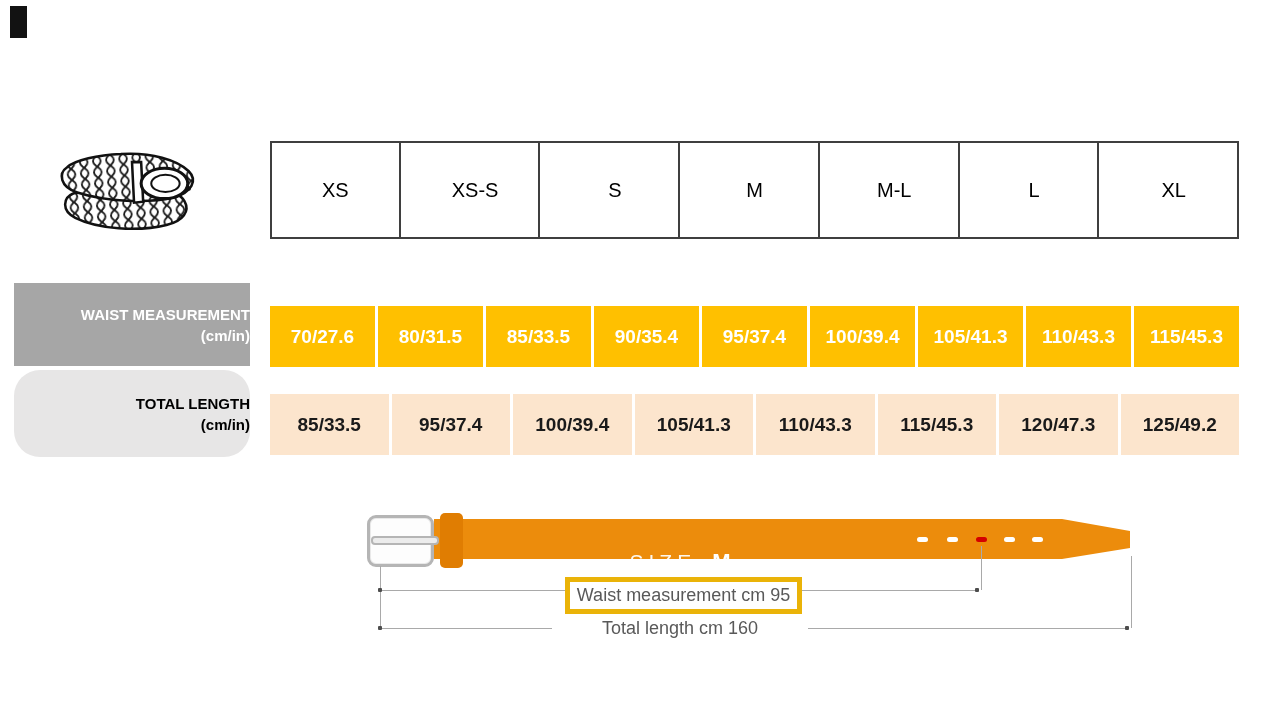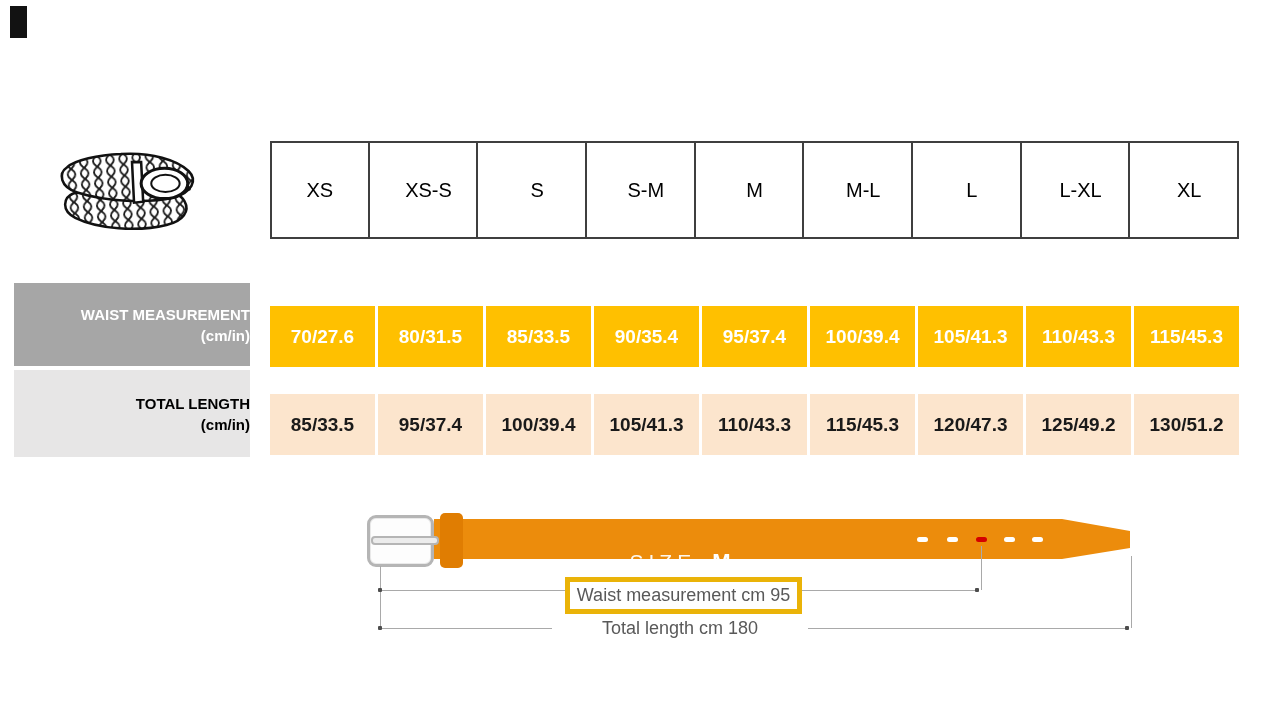--- a/index.html
+++ b/index.html
@@ -14,21 +14,21 @@
   .size-header { position:absolute; left:270px; top:141px; width:969px; height:98px;
                  display:flex; border:2px solid #3f3f3f; box-sizing:border-box; background:#fff;gap:11px; }
   .size-cell { flex:1; display:flex; align-items:center; justify-content:center;
                font-size:20px; color:#000; border-right:2px solid #3f3f3f; }
   .size-cell:last-child { border-right:none; }
 
   
   .row-label { position:absolute; left:14px; width:236px; display:flex; flex-direction:column;
                align-items:flex-end; justify-content:center; font-weight:bold; font-size:15px; line-height:1.4; }
   .row-label.waist { top:283px; height:83px; background:#A6A6A6; color:#fff; }
-  .row-label.length { top:370px; height:87px; background:#E7E6E6; color:#000; }
+  .row-label.length { top:370px; height:87px; background:#E7E6E6; color:#000;border-radius:26px; }
 
   
   .data-row { position:absolute; left:270px; width:969px; height:85px; display:flex; gap:3px; }
   .data-row.waist { top:282px; }
   .data-row.length { top:370px; }
   .data-cell { flex:1; display:flex; align-items:center; justify-content:center;
                font-weight:bold; font-size:19px;margin-top:24px; }
   .data-row.waist .data-cell { background:#FFC000; color:#fff; }
   .data-row.length .data-cell { background:#FCE5CD; color:#1a1a1a; }
 
@@ -90,25 +90,23 @@
       <ellipse cx="109" cy="46" rx="14" ry="8.5" fill="#fff" stroke="#111" stroke-width="2"></ellipse>
       <circle cx="132" cy="51" r="2.2" fill="#111"></circle>
     </svg>
   </div>
 
   <div class="size-header">
 
   <div class="size-cell">XS</div>
       <div class="size-cell">XS-S</div>
       <div class="size-cell">S</div>
-      <div class="size-cell">S-M</div>
       <div class="size-cell">M</div>
       <div class="size-cell">M-L</div>
       <div class="size-cell">L</div>
-      <div class="size-cell">L-XL</div>
       <div class="size-cell">XL</div>
     </div>
 
   <div class="row-label waist">
     <div>WAIST MEASUREMENT</div>
     <div>(cm/in)</div>
   </div>
   <div class="row-label length">
     <div>TOTAL LENGTH</div>
     <div>(cm/in)</div>
@@ -129,21 +127,20 @@
   <div class="data-row length">
 
   <div class="data-cell">85/33.5</div>
       <div class="data-cell">95/37.4</div>
       <div class="data-cell">100/39.4</div>
       <div class="data-cell">105/41.3</div>
       <div class="data-cell">110/43.3</div>
       <div class="data-cell">115/45.3</div>
       <div class="data-cell">120/47.3</div>
       <div class="data-cell">125/49.2</div>
-      <div class="data-cell">130/51.2</div>
     </div>
 
   <div class="strap"></div>
   <div class="buckle"></div>
   <div class="prong"></div>
   <div class="keeper"></div>
 
   <div class="size-text">
     <span class="sz">SIZE</span>
     <span class="szv">M</span>
@@ -159,15 +156,15 @@
   <div class="vline v-hole"></div>
   <div class="vline v-tip"></div>
   <div class="hline h-waist"></div>
   <div class="hline h-total"></div>
   <span class="dot d1"></span>
   <span class="dot d2"></span>
   <span class="dot d3"></span>
   <span class="dot d4"></span>
 
   <div class="waist-box">Waist measurement cm 95</div>
-  <div class="total-label">Total length cm 180</div>
+  <div class="total-label">Total length cm 160</div>
 
 </div>
 
 </body></html>

